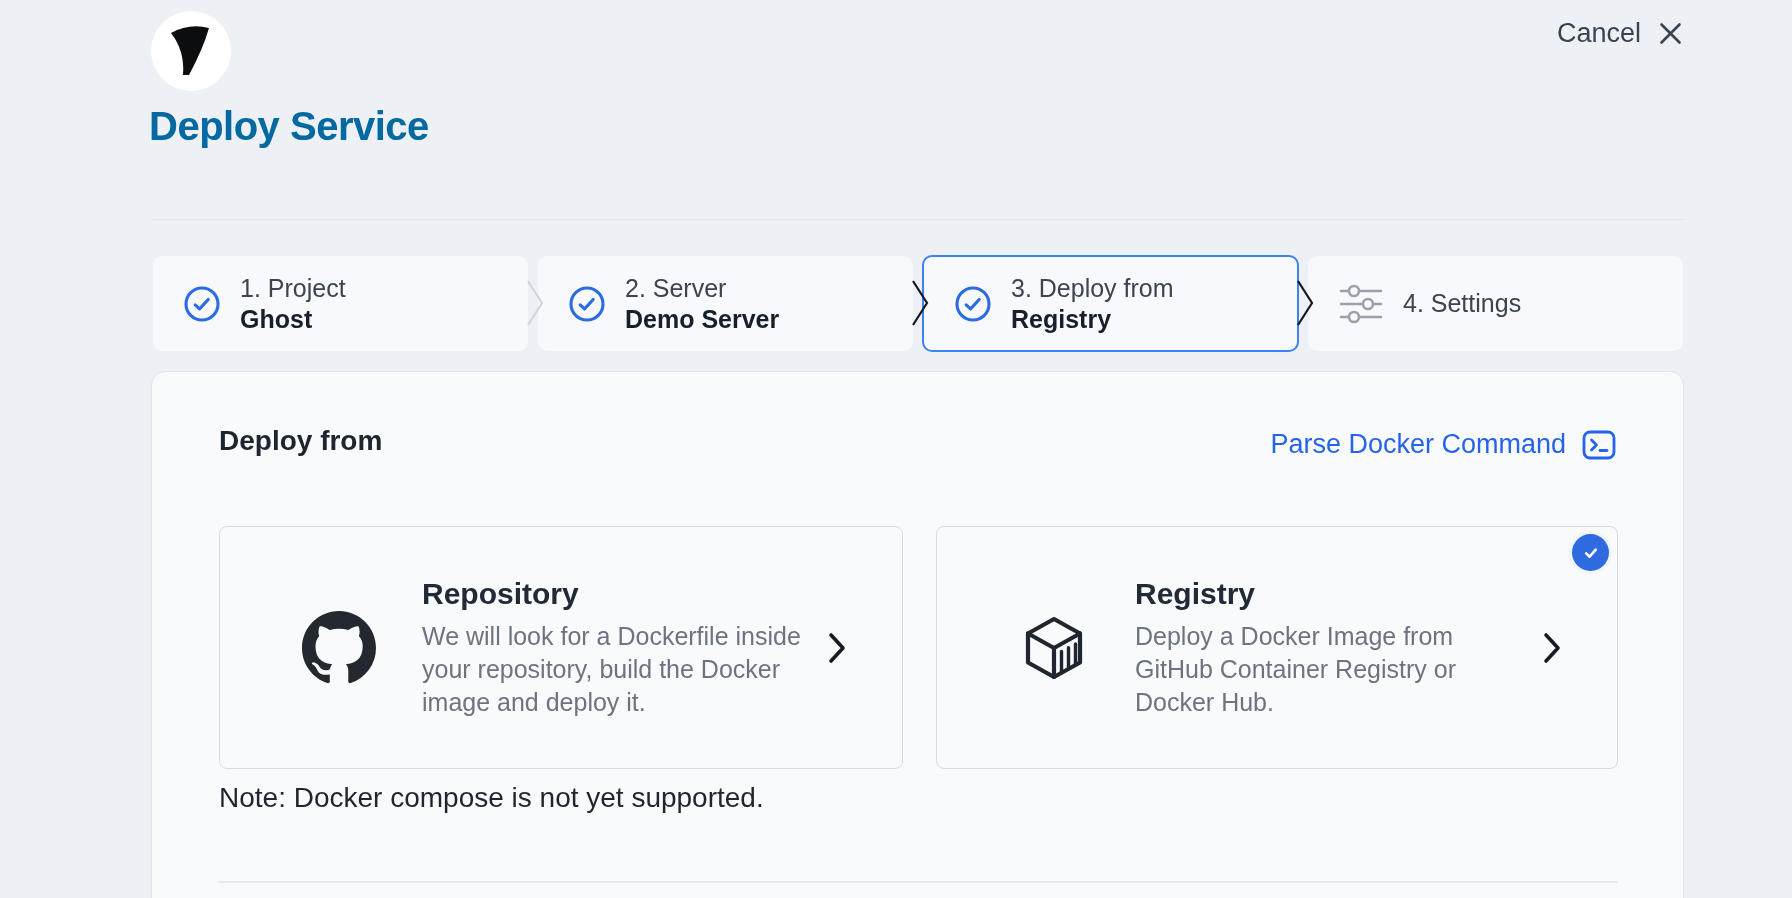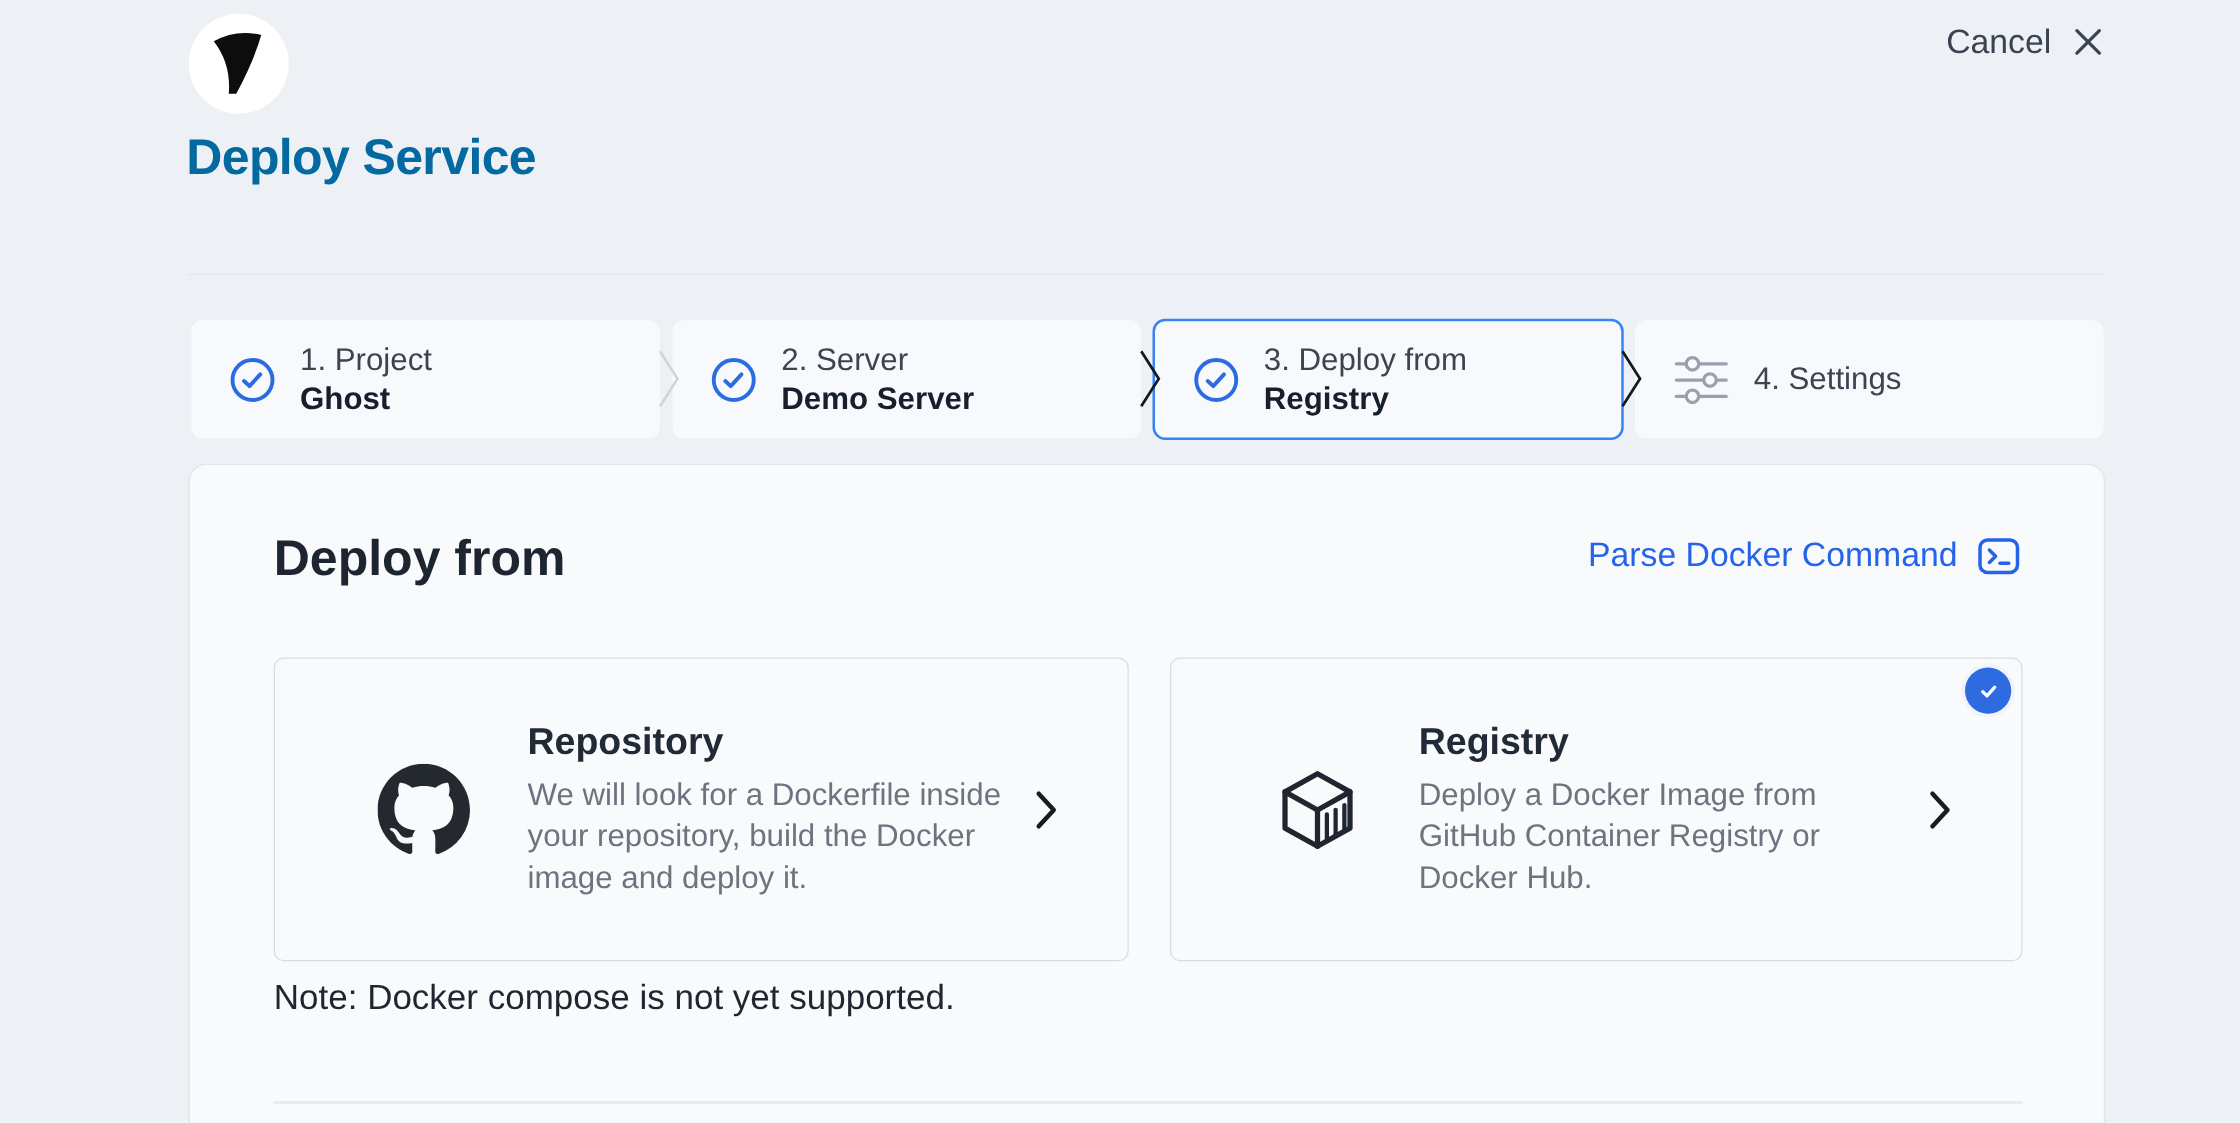--- a/index.html
+++ b/index.html
@@ -51,21 +51,21 @@
   }
 
   
   .main-card {
     position:absolute; left:151px; top:371px; width:1533px; height:560px;
     background:#f8fafc; border:1px solid #e2e6eb; border-radius:14px;
     box-shadow:0 1px 2px rgba(16,24,40,.04);
   }
   .section-heading {
     position:absolute; left:67px; top:53px;
-    font-size:40px; font-weight:700; color:#1d2530;
+    font-size:28px; font-weight:700; color:#1d2530;
   }
   .parse-link {
     position:absolute; right:67px; top:57px;
     display:flex; align-items:center; gap:16px;
     font-size:27px; color:#2563eb; cursor:pointer;
   }
 
   .options { position:absolute; left:67px; top:154px; display:flex; gap:33px;align-items:center; }
   .option-card {
     position:relative; width:684px; height:243px;

